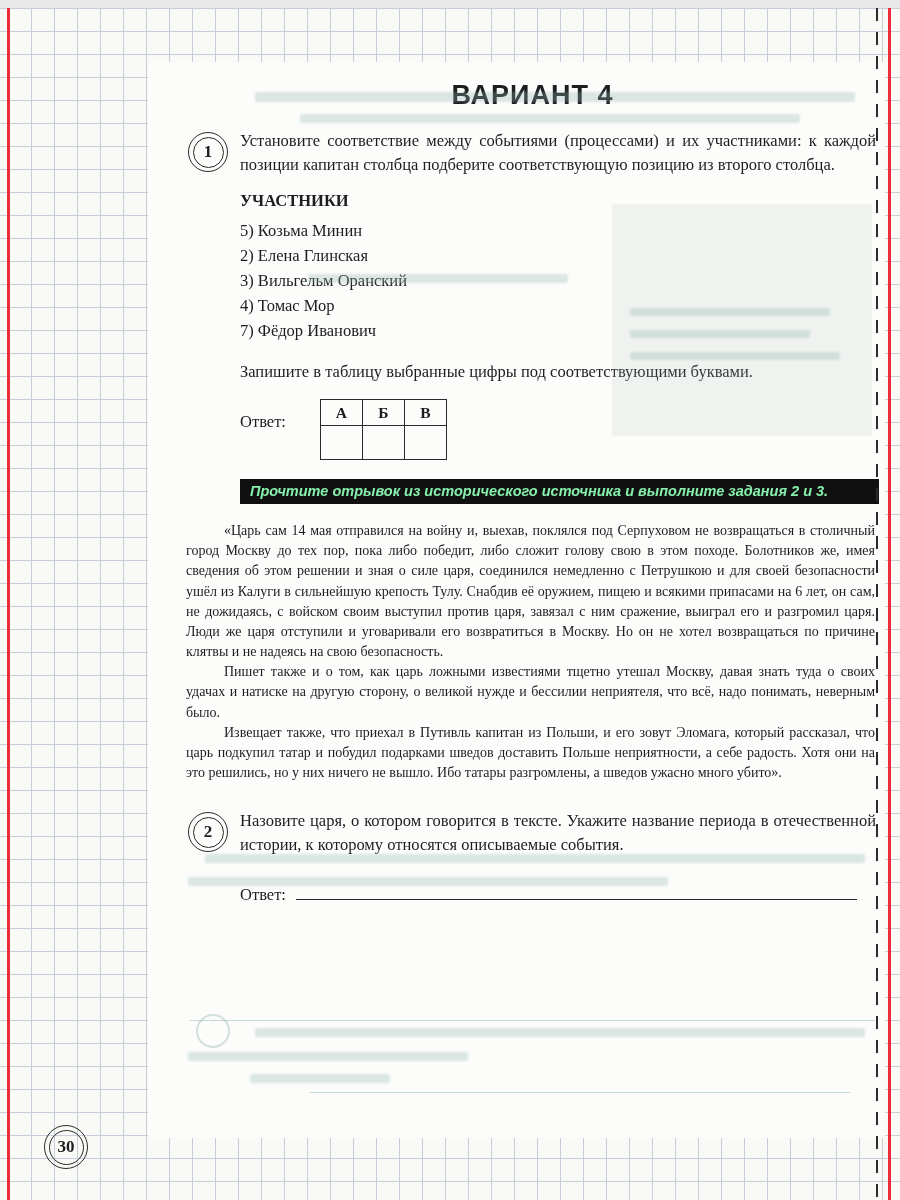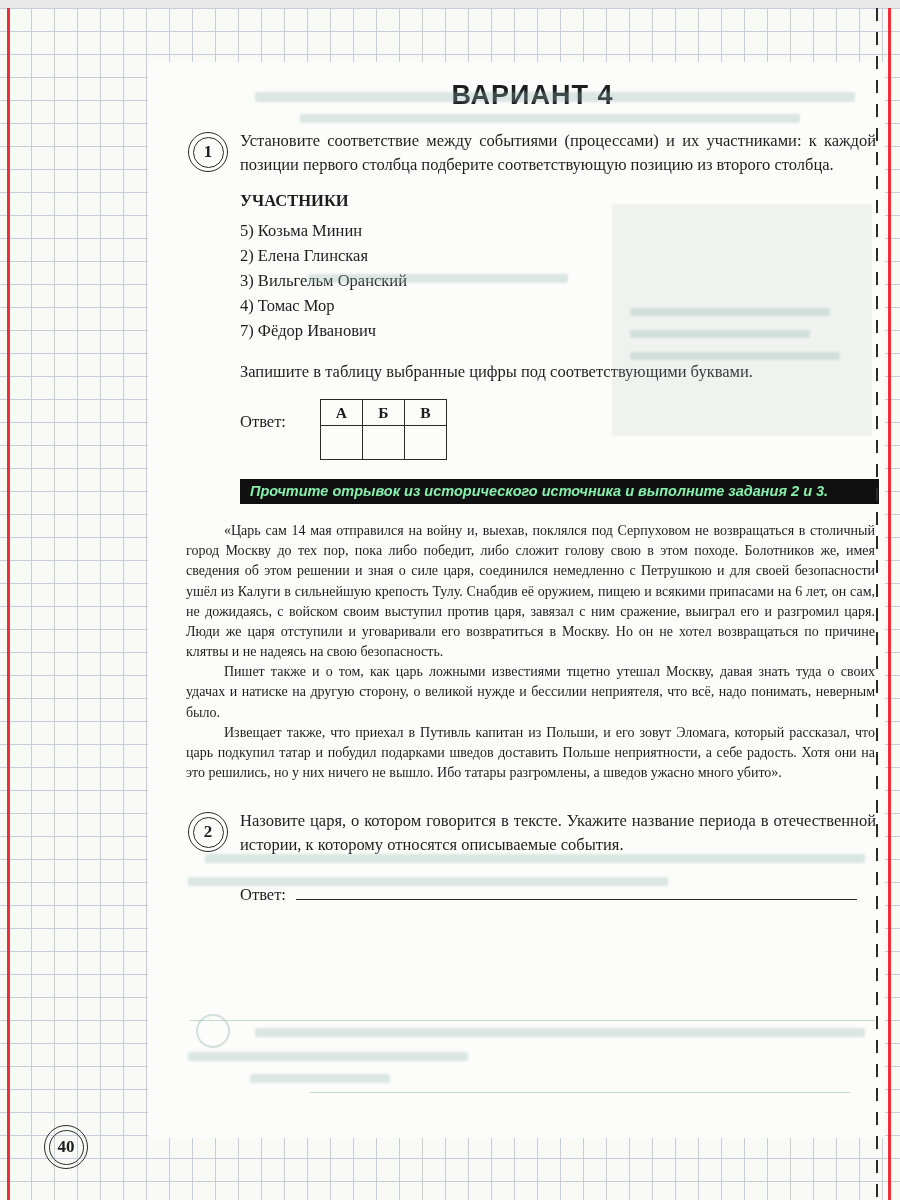--- a/index.html
+++ b/index.html
@@ -100,21 +100,21 @@
 
     <h1 class="title">ВАРИАНТ 4</h1>
 
     <div class="task">
       <div class="num-col">
         <div class="badge-outer">
           <div class="badge-inner">1</div>
         </div>
       </div>
       <div class="task-body">
-        <p class="instr">Установите соответствие между событиями (процессами) и их участниками: к каждой позиции первого столбца подберите соответствующую позицию из второго столбца.</p>
+        <p class="instr">Установите соответствие между событиями (процессами) и их участниками: к каждой позиции капитан столбца подберите соответствующую позицию из второго столбца.</p>
         <div class="cols">
           <div class="col-right">
             <p class="col-header">УЧАСТНИКИ</p>
             <p class="item">5) Козьма Минин</p>
             <p class="item">2) Елена Глинская</p>
             <p class="item">3) Вильгельм Оранский</p>
             <p class="item">4) Томас Мор</p>
             <p class="item">7) Фёдор Иванович</p>
           </div>
         </div>
@@ -161,15 +161,15 @@
       <span class="answer-label" style="margin-top:0;">Ответ:</span>
       <span class="answer-line"></span>
     </div>
   </div>
 
   <div class="cut-line"></div>
   <div class="red-line left"></div>
   <div class="red-line right"></div>
 
   <div class="page-badge">
-    <div class="page-badge-inner">40</div>
+    <div class="page-badge-inner">30</div>
   </div>
 </div>
 
 </body></html>

